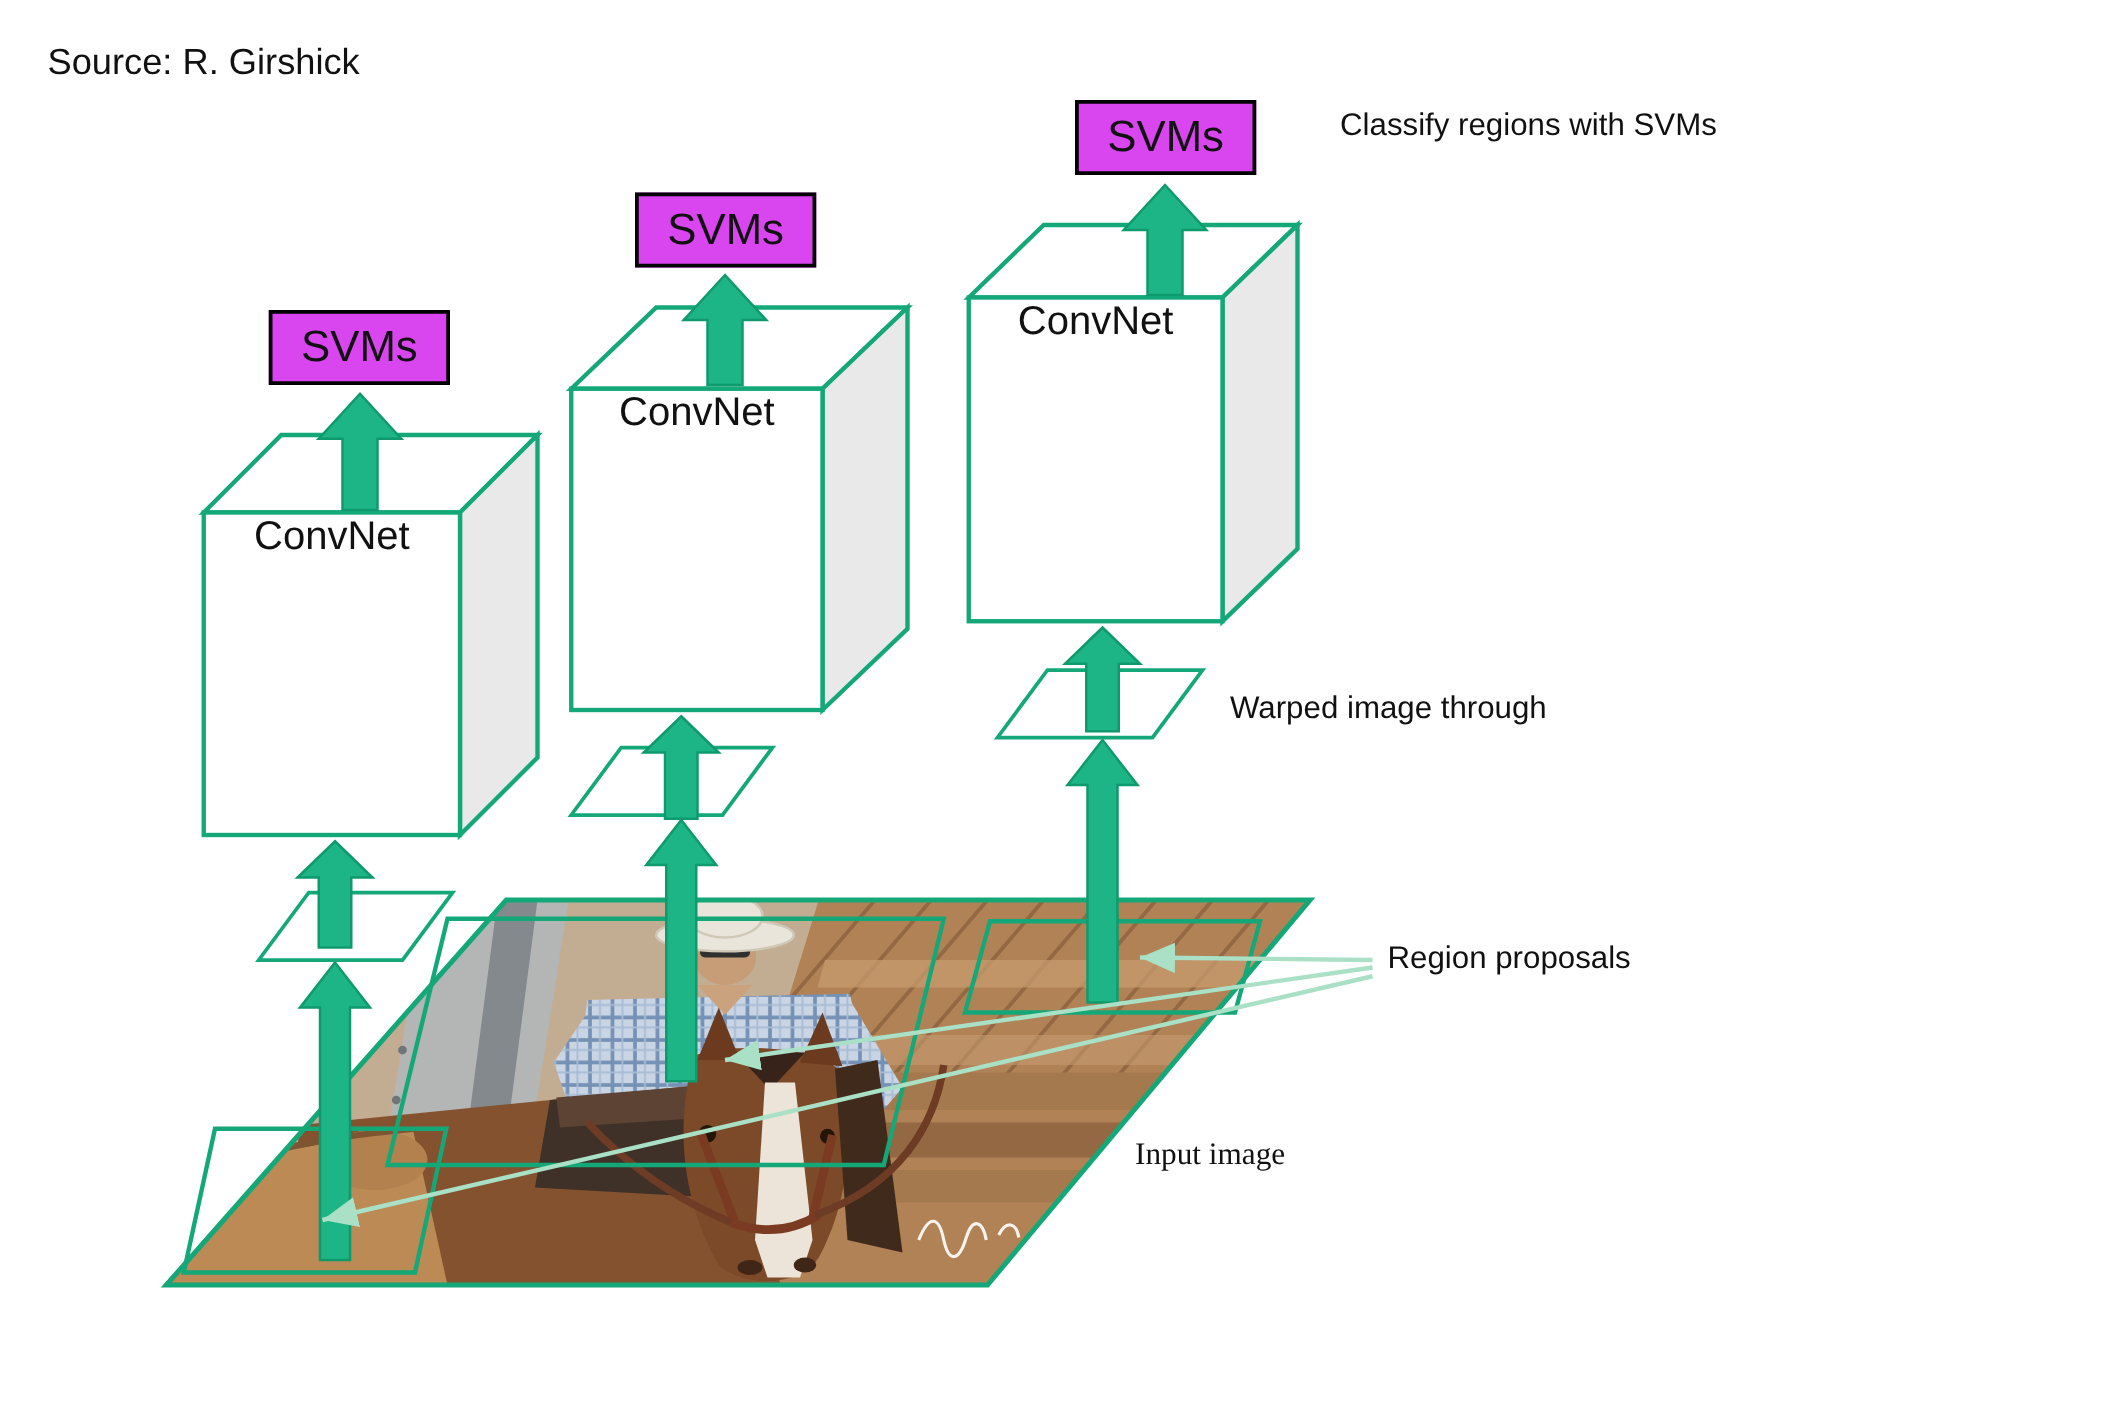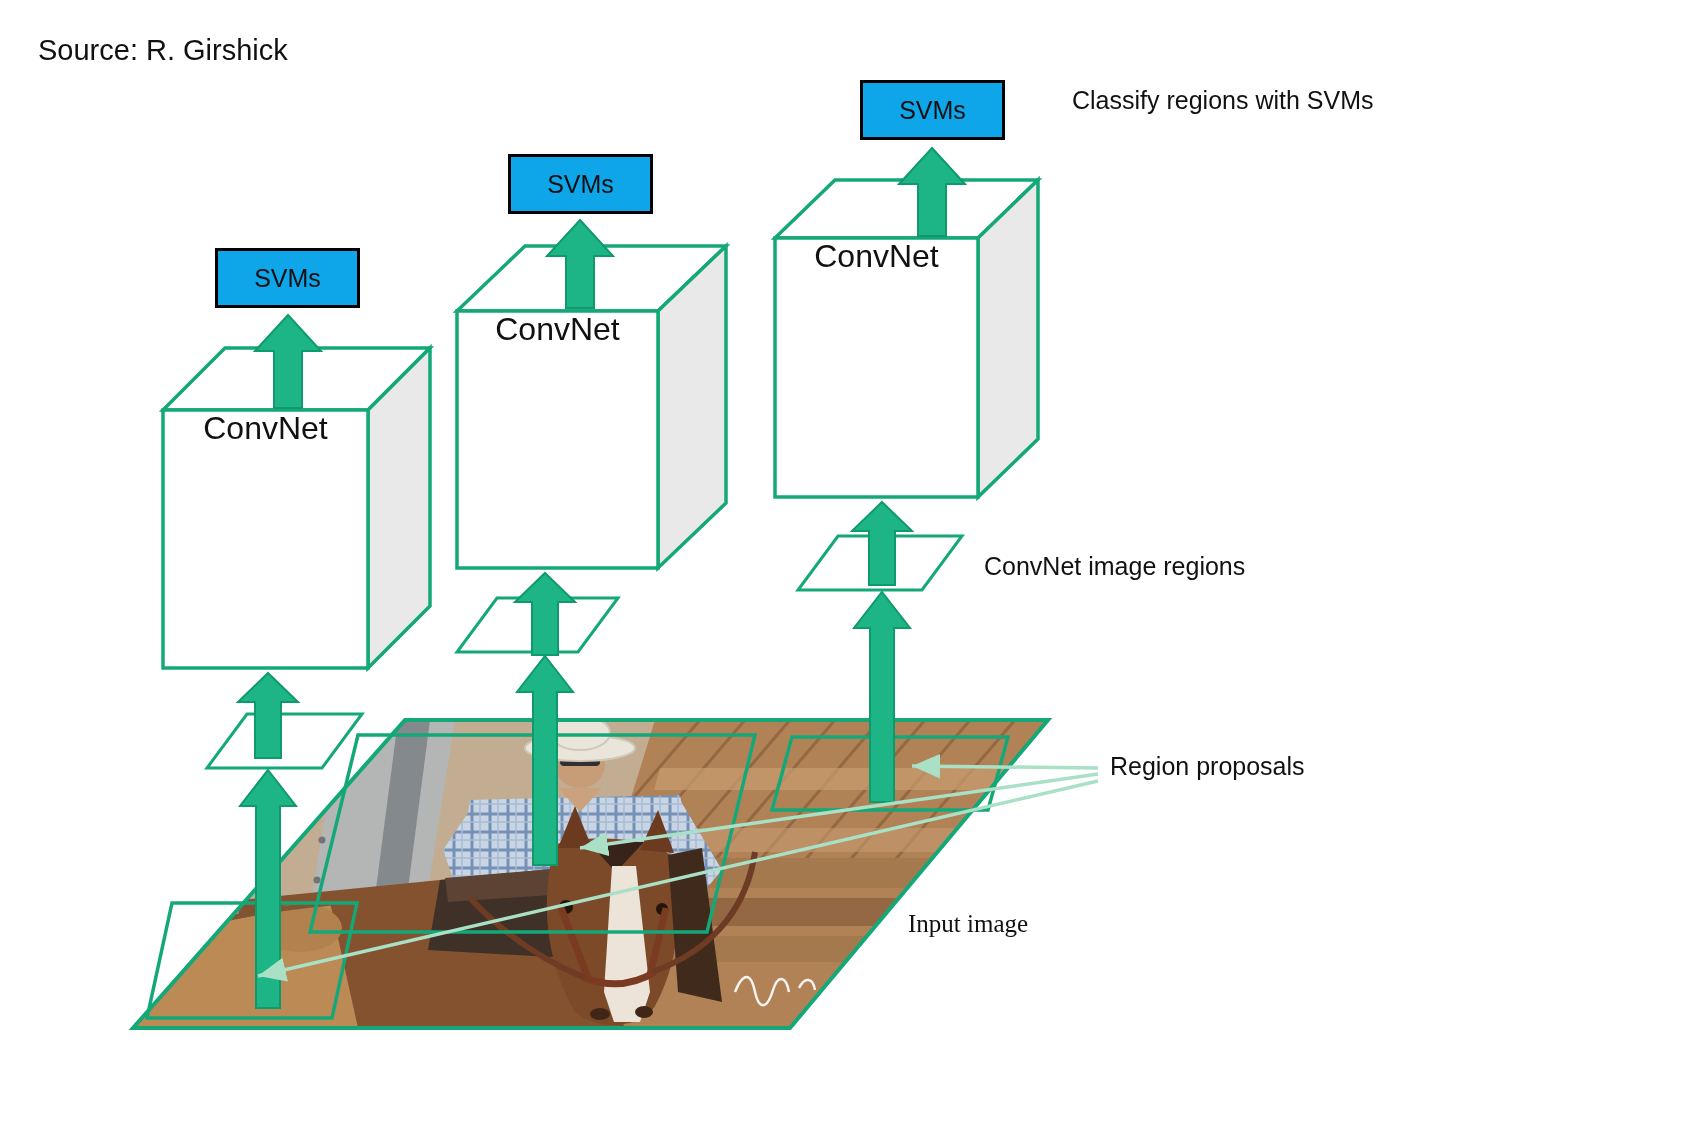--- a/index.html
+++ b/index.html
@@ -10,23 +10,23 @@
   .label { position:absolute; color:#111111; white-space:nowrap; }
   .source { left:38px; top:34px; font-size:29px; }
   .annot { font-size:25px; }
   .classify { left:1072px; top:86px; }
   .forward { left:1062px; top:278px; line-height:48px; }
   .warped { left:984px; top:552px; }
   .regionp { left:1110px; top:752px;text-align:center; }
   .inputimg { left:908px; top:910px;font-family:Liberation Serif, serif; }
   .svms {
     position:absolute; width:145px; height:60px;
-    border:3px solid #000; background:#0ea5e9;
+    border:3px solid #000; background:#d946ef;
     display:flex; align-items:center; justify-content:center;
-    font-size:25px; color:#111;
+    font-size:35px; color:#111;
   }
   .svms1 { left:215px; top:248px; }
   .svms2 { left:508px; top:154px; }
   .svms3 { left:860px; top:80px; }
   .convnet-label {
     position:absolute; display:flex; align-items:flex-start; justify-content:center;
     font-size:32px; color:#111;
   }
   .conv1 { left:163px; top:410px; width:205px; height:258px; }
   .conv2 { left:457px; top:311px; width:201px; height:257px; }
@@ -185,19 +185,19 @@
   <div class="convnet-label conv2">
     <span>ConvNet</span>
   </div>
   <div class="convnet-label conv3">
     <span>ConvNet</span>
   </div>
 
   <div class="label annot classify">Classify regions with SVMs</div>
 
 
-  <div class="label annot warped">ConvNet image regions</div>
+  <div class="label annot warped">Warped image through</div>
 
   <div class="label annot regionp">Region proposals</div>
 
   <div class="label annot inputimg">Input image</div>
 
 </div>
 
 </body></html>

